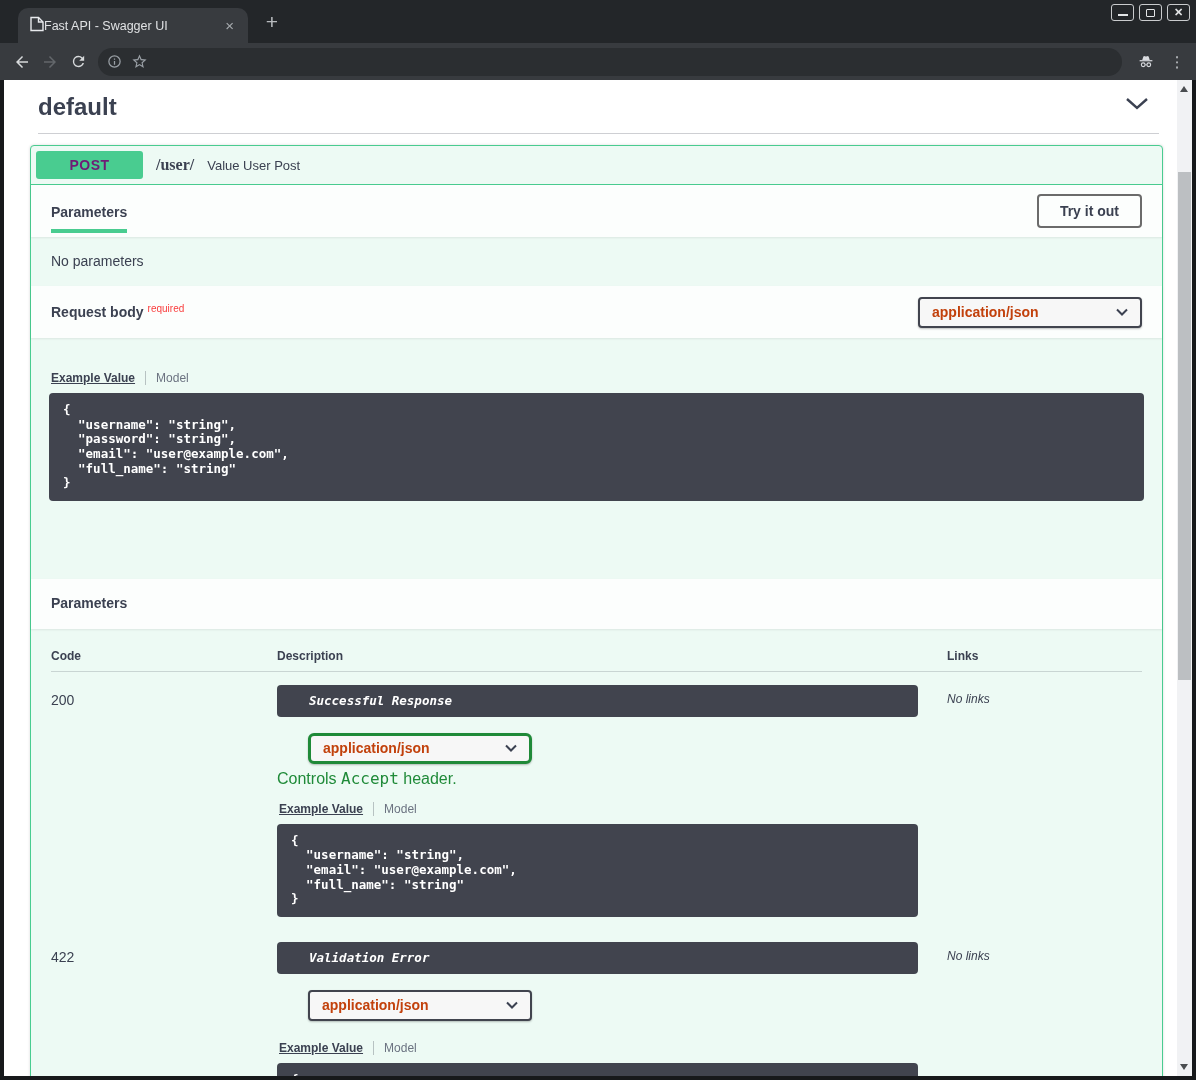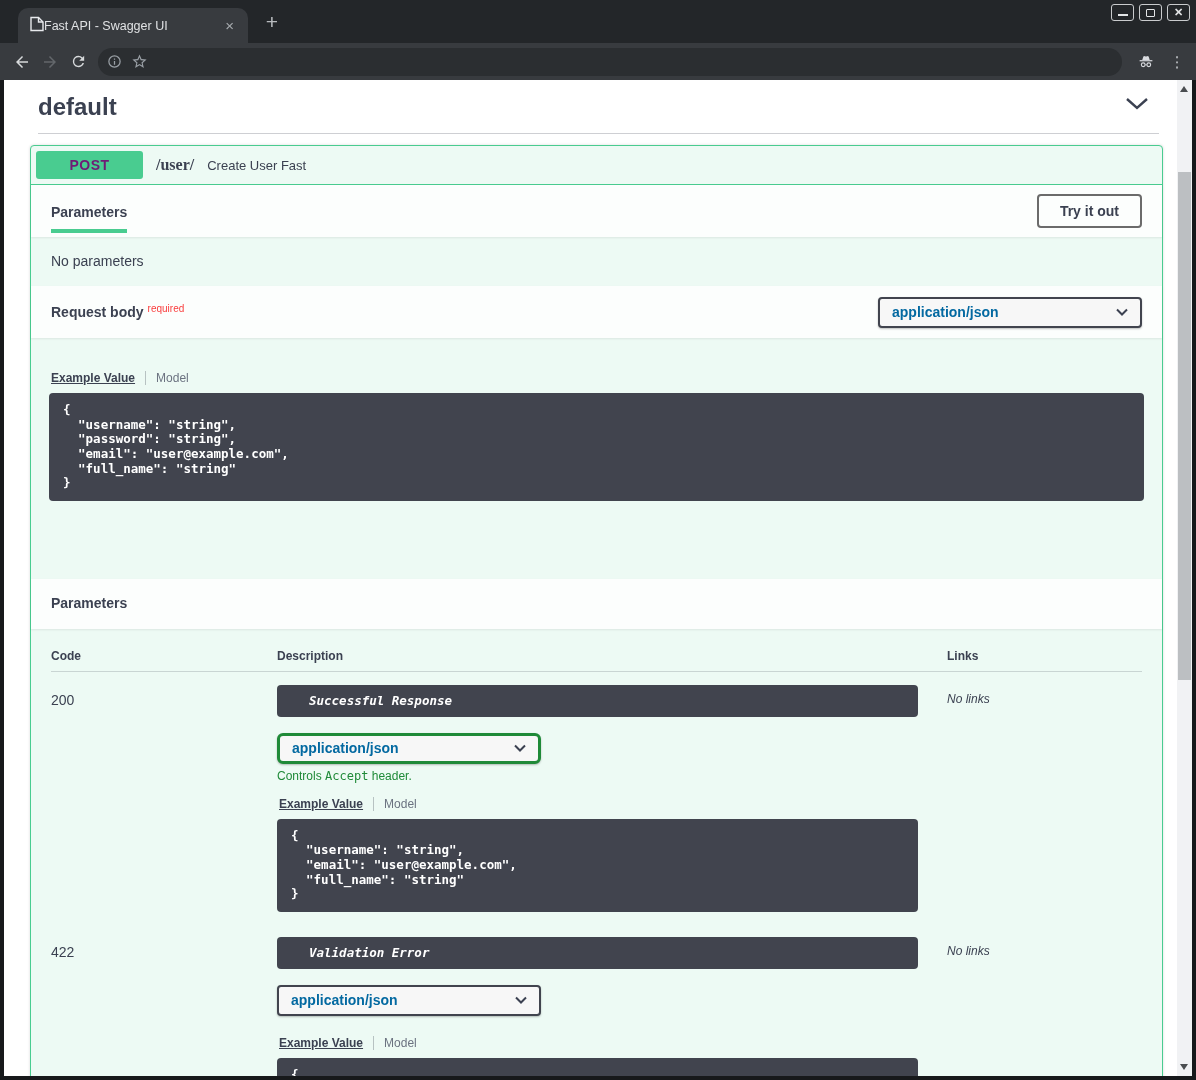--- a/index.html
+++ b/index.html
@@ -62,23 +62,23 @@
                 box-shadow:0 1px 2px rgba(0,0,0,.08); }
   .param-tab { font-size:14px; font-weight:700; color:#3b4151; border-bottom:4px solid #49cc90;
                padding-bottom:9px; margin-top:14px; }
   .try-btn { border:2px solid #6b6b6b; border-radius:4px; background:transparent; color:#3b4151;
              font-weight:700; font-size:14px; padding:7px 21px; font-family:inherit; }
   .param-body { padding:16px 20px 20px; font-size:14px; height:49px; }
 
   .rb-title { font-size:14px; font-weight:700; color:#3b4151; }
   .required { color:#f93e3e; font-size:10px; position:relative; top:-5px; margin-left:4px; }
 
-  .select { background:#f7f7f7; border:2px solid #41444e; border-radius:4px; height:31px; width:264px;
+  .select { background:#f7f7f7; border:2px solid #41444e; border-radius:4px; height:31px; width:224px;
             display:flex; align-items:center; justify-content:space-between; padding:0 12px;
-            font-weight:700; font-size:14px; color:#0369a1; box-shadow:0 1px 2px rgba(0,0,0,.25); }
+            font-weight:700; font-size:14px; color:#c2410c; box-shadow:0 1px 2px rgba(0,0,0,.25);margin-left:31px; }
   .select.green { border:3px solid #1f8a38; border-radius:6px; }
   .sel-chevron { display:flex; color:#3b4151; }
 
   .rb-body { padding:0 18px; }
   .tabs { display:flex; align-items:center; margin:33px 2px 8px; font-size:12px; }
   .tab-ex { font-weight:700; color:#3b4151;text-decoration:underline; }
   .tab-sep { width:1px; height:14px; background:rgba(59,65,81,.3); margin:0 10px; }
   .tab-model { color:#6b7280; }
   .codeblock { background:#41444e; border-radius:4px; color:#fff; font-family:"DejaVu Sans Mono",monospace;
                font-size:12.5px; line-height:1.17; font-weight:600; padding:10px 14px; white-space:pre; }
@@ -89,21 +89,21 @@
   .resp-wrap { padding:10px 20px 0; }
   .resp-head { display:grid; grid-template-columns:226px 670px 1fr; font-size:12px; font-weight:700;
                color:#3b4151; padding:10px 0 8px; border-bottom:1px solid rgba(59,65,81,.2); }
   .resp-row { display:grid; grid-template-columns:226px 670px 1fr; padding:13px 0 12px; }
   .resp-code { font-size:14px; color:#3b4151; padding-top:7px; }
   .resp-links { font-size:12px; font-style:italic; color:#3b4151; padding-top:7px; }
   .desc-bar { width:641px; background:#41444e; border-radius:4px; color:#fff;
               font-family:"DejaVu Sans Mono",monospace; font-style:italic; font-weight:700; font-size:12.5px;
               height:32px; display:flex; align-items:center; padding:0 32px; }
   .media-wrap { margin-top:16px; }
-  .accept-note { font-size:12px; color:#1f8a38; margin-top:5px; }
+  .accept-note { font-size:16px; color:#1f8a38; margin-top:5px; }
   .accept-note .mono { font-family:"DejaVu Sans Mono",monospace; }
   .resp-tabs { margin:14px 2px 8px; }
   .resp-tabs-422 { margin-top:20px; }
   .resp-code-block { width:641px; }
 </style>
 </head>
 <body>
 
 <div class="window">
 
@@ -182,21 +182,21 @@
               <path d="M2 2l10 9L22 2"></path>
             </svg>
         </span>
       </div>
 
       <div class="opblock">
 
         <div class="summary">
           <span class="method-badge">POST</span>
           <span class="path">/user/</span>
-          <span class="summary-desc">Create User Fast</span>
+          <span class="summary-desc">Value User Post</span>
         </div>
 
         <div class="sec-header">
           <span class="param-tab">Parameters</span>
           <button class="try-btn">Try it out</button>
         </div>
         <div class="param-body">
           <span>No parameters</span>
         </div>
 

